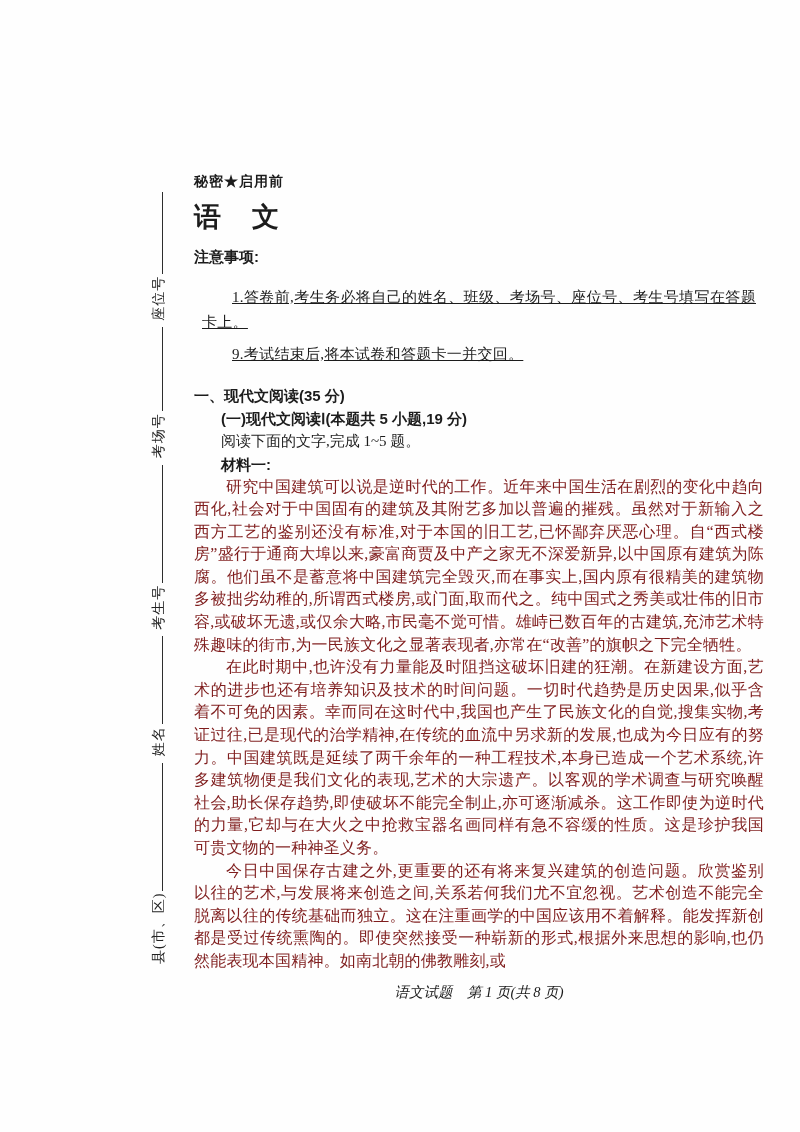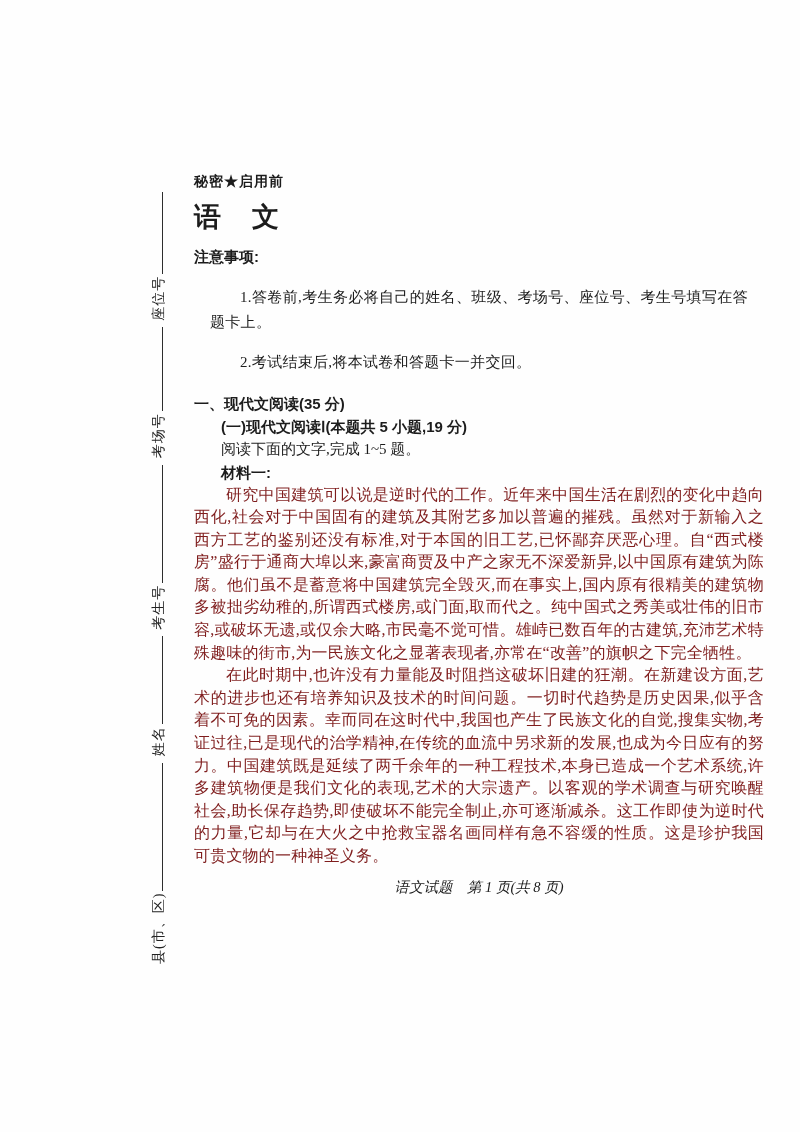--- a/index.html
+++ b/index.html
@@ -75,26 +75,27 @@
     letter-spacing: 2px;
   }
   .notice-head {
     font-family: "Liberation Sans", sans-serif;
     font-weight: bold;
     font-size: 15px;
     line-height: 22px;
     margin-bottom: 17px;
   }
   .notice {
-    margin: 16px;
+    margin: 8px;
     font-size: 15px;
     line-height: 24.5px;
     text-indent: 2em;
     text-align: justify;
     letter-spacing: 0.3px;
+    text-decoration: underline;
   }
   .section-head {
     font-family: "Liberation Sans", sans-serif;
     font-weight: bold;
     font-size: 15px;
     line-height: 23px;
     margin-top: 17px;
   }
   .subsection-head {
     font-family: "Liberation Sans", sans-serif;
@@ -146,26 +147,27 @@
     <span>考场号</span><span class="seal-blank sb-d"></span>
     <span>座位号</span><span class="seal-blank sb-e"></span>
   </div>
 
   <div class="content">
     <div class="confidential">秘密★启用前</div>
     <h2 class="subject">语　文</h2>
 
     <div class="notice-head">注意事项:</div>
     <p class="notice">1.答卷前,考生务必将自己的姓名、班级、考场号、座位号、考生号填写在答题卡上。</p>
-    <p class="notice">2.考试结束后,将本试卷和答题卡一并交回。</p>
+    <p class="notice">9.考试结束后,将本试卷和答题卡一并交回。</p>
 
     <div class="section-head">一、现代文阅读(35 分)</div>
     <div class="subsection-head">(一)现代文阅读Ⅰ(本题共 5 小题,19 分)</div>
     <p class="instruction">阅读下面的文字,完成 1~5 题。</p>
     <div class="material-label">材料一:</div>
 
     <p class="para">研究中国建筑可以说是逆时代的工作。近年来中国生活在剧烈的变化中趋向西化,社会对于中国固有的建筑及其附艺多加以普遍的摧残。虽然对于新输入之西方工艺的鉴别还没有标准,对于本国的旧工艺,已怀鄙弃厌恶心理。自“西式楼房”盛行于通商大埠以来,豪富商贾及中产之家无不深爱新异,以中国原有建筑为陈腐。他们虽不是蓄意将中国建筑完全毁灭,而在事实上,国内原有很精美的建筑物多被拙劣幼稚的,所谓西式楼房,或门面,取而代之。纯中国式之秀美或壮伟的旧市容,或破坏无遗,或仅余大略,市民毫不觉可惜。雄峙已数百年的古建筑,充沛艺术特殊趣味的街市,为一民族文化之显著表现者,亦常在“改善”的旗帜之下完全牺牲。</p>
     <p class="para">在此时期中,也许没有力量能及时阻挡这破坏旧建的狂潮。在新建设方面,艺术的进步也还有培养知识及技术的时间问题。一切时代趋势是历史因果,似乎含着不可免的因素。幸而同在这时代中,我国也产生了民族文化的自觉,搜集实物,考证过往,已是现代的治学精神,在传统的血流中另求新的发展,也成为今日应有的努力。中国建筑既是延续了两千余年的一种工程技术,本身已造成一个艺术系统,许多建筑物便是我们文化的表现,艺术的大宗遗产。以客观的学术调查与研究唤醒社会,助长保存趋势,即使破坏不能完全制止,亦可逐渐减杀。这工作即使为逆时代的力量,它却与在大火之中抢救宝器名画同样有急不容缓的性质。这是珍护我国可贵文物的一种神圣义务。</p>
+    <p class="para">今日中国保存古建之外,更重要的还有将来复兴建筑的创造问题。欣赏鉴别以往的艺术,与发展将来创造之间,关系若何我们尤不宜忽视。艺术创造不能完全脱离以往的传统基础而独立。这在注重画学的中国应该用不着解释。能发挥新创都是受过传统熏陶的。即使突然接受一种崭新的形式,根据外来思想的影响,也仍然能表现本国精神。如南北朝的佛教雕刻,或</p>
 
     <div class="footer">语文试题　第 1 页(共 8 页)</div>
   </div>
 
 </div>
 
 </body></html>

